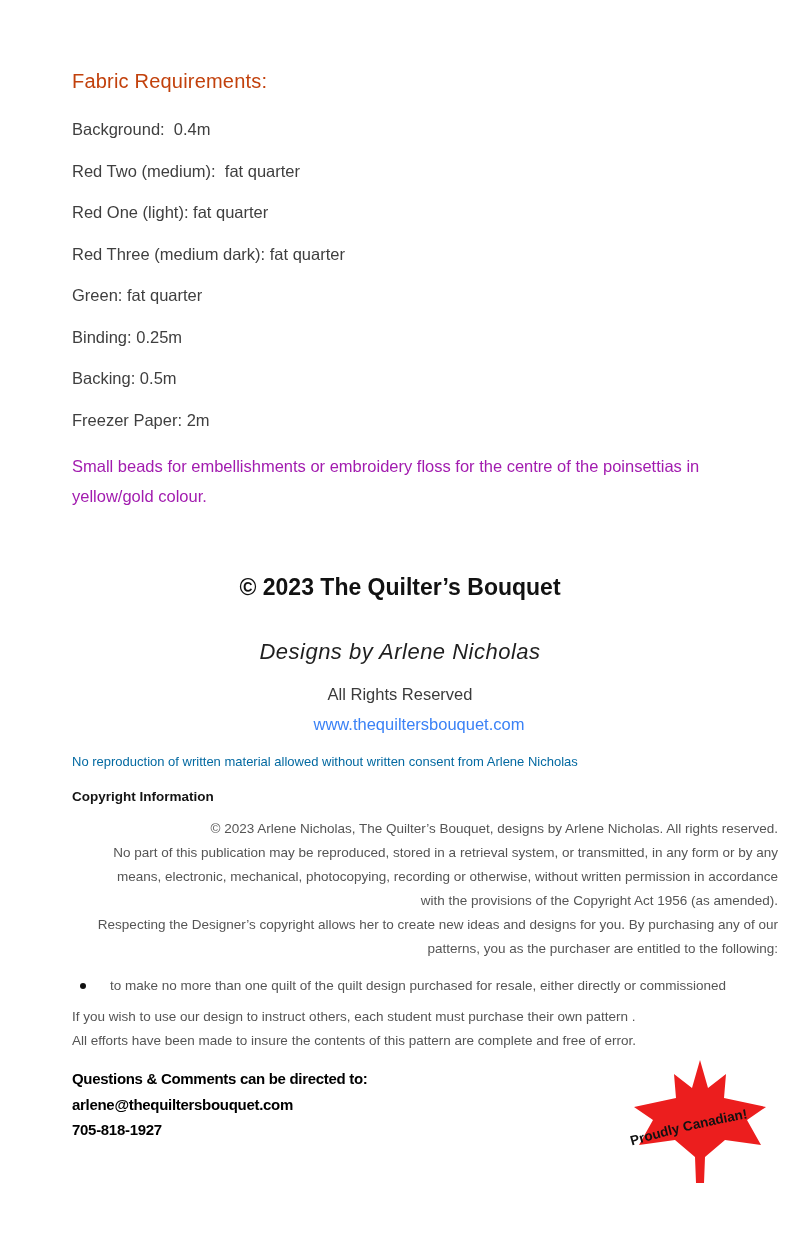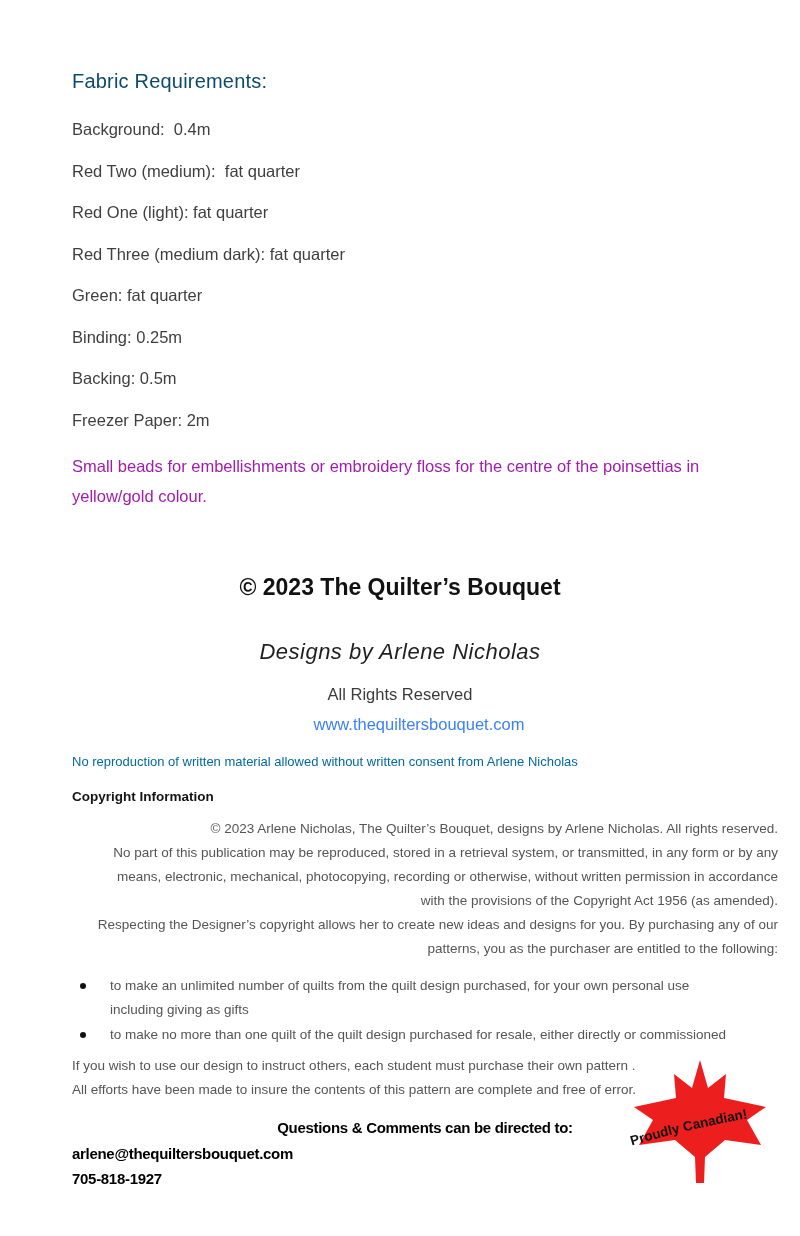--- a/index.html
+++ b/index.html
@@ -15,21 +15,21 @@
     background: #ffffff;
   }
 
   
   .fabric-section {
     position: absolute;
     left: 72px; top: 70px; width: 712px;
   }
   .fabric-heading {
     font-size: 20px;
-    color: #0c4a6e;
+    color: #c2410c;
     font-weight: 400;
     letter-spacing: 0.2px;
     margin-bottom: 26px;
   }
   .fabric-item {
     font-size: 16.5px;
     color: #3f3f3f;
     line-height: 20px;
     margin-bottom: 21.5px;
     white-space: pre-wrap;
@@ -130,21 +130,20 @@
   }
 
   
   .contact-block { margin-top: 13px; }
   .contact-heading {
     font-size: 15px;
     font-weight: 600;
     color: #000;
     letter-spacing: -0.3px;
     line-height: 26px;
-    text-align: center;
   }
   .contact-email, .contact-phone {
     font-size: 15px;
     font-weight: 600;
     color: #000;
     letter-spacing: -0.3px;
     line-height: 25px;
   }
 
   
@@ -193,25 +192,20 @@
     <div class="copyright-body">© 2023 Arlene Nicholas, The Quilter’s Bouquet, designs by Arlene Nicholas. All rights reserved.
 No part of this publication may be reproduced, stored in a retrieval system, or transmitted, in any form or by any
 means, electronic, mechanical, photocopying, recording or otherwise, without written permission in accordance
 with the provisions of the Copyright Act 1956 (as amended).
 Respecting the Designer’s copyright allows her to create new ideas and designs for you. By purchasing any of our
 patterns, you as the purchaser are entitled to the following:</div>
 
     <div class="bullet-list">
       <div class="bullet-item">
         <span class="bullet-dot"></span>
-        <span class="bullet-text">to make an unlimited number of quilts from the quilt design purchased, for your own personal use
-including giving as gifts</span>
-      </div>
-      <div class="bullet-item">
-        <span class="bullet-dot"></span>
         <span class="bullet-text">to make no more than one quilt of the quilt design purchased for resale, either directly or commissioned</span>
       </div>
     </div>
 
     <div class="closing-note">If you wish to use our design to instruct others, each student must purchase their own pattern .
 All efforts have been made to insure the contents of this pattern are complete and free of error.</div>
 
     <div class="contact-block">
       <div class="contact-heading">Questions &amp; Comments can be directed to:</div>
       <div class="contact-email">arlene@thequiltersbouquet.com</div>

